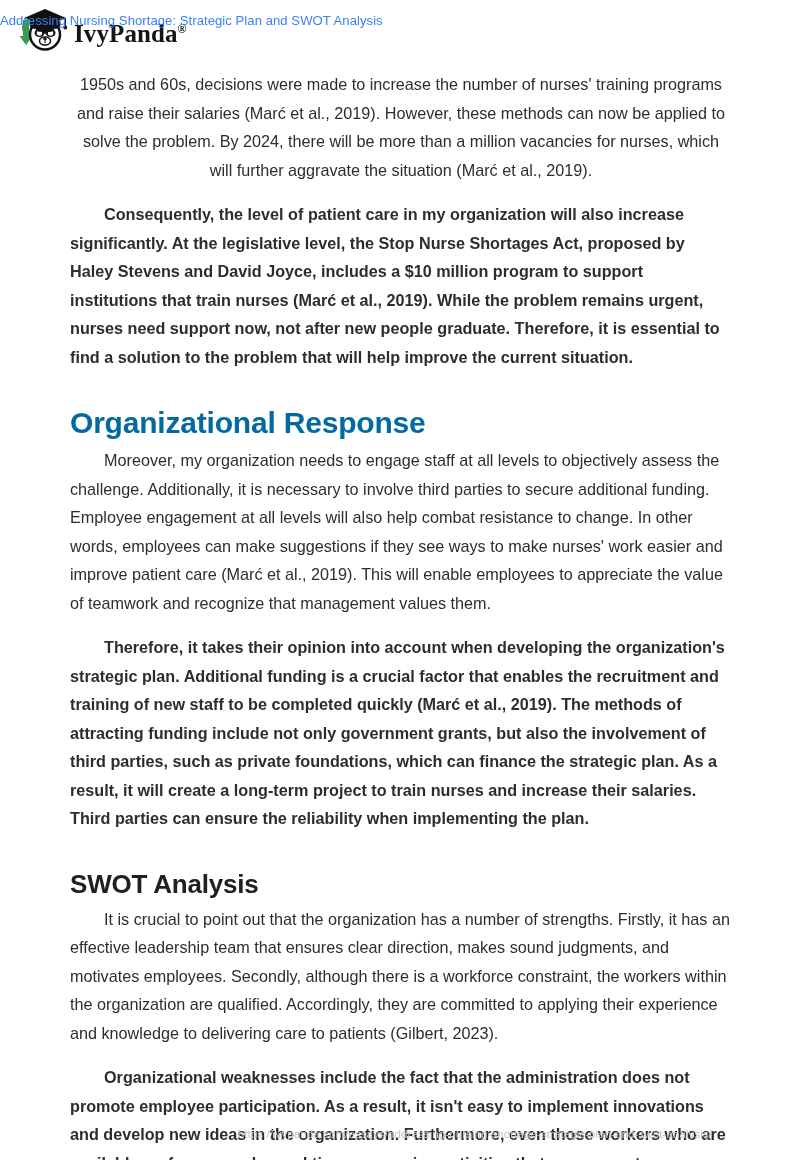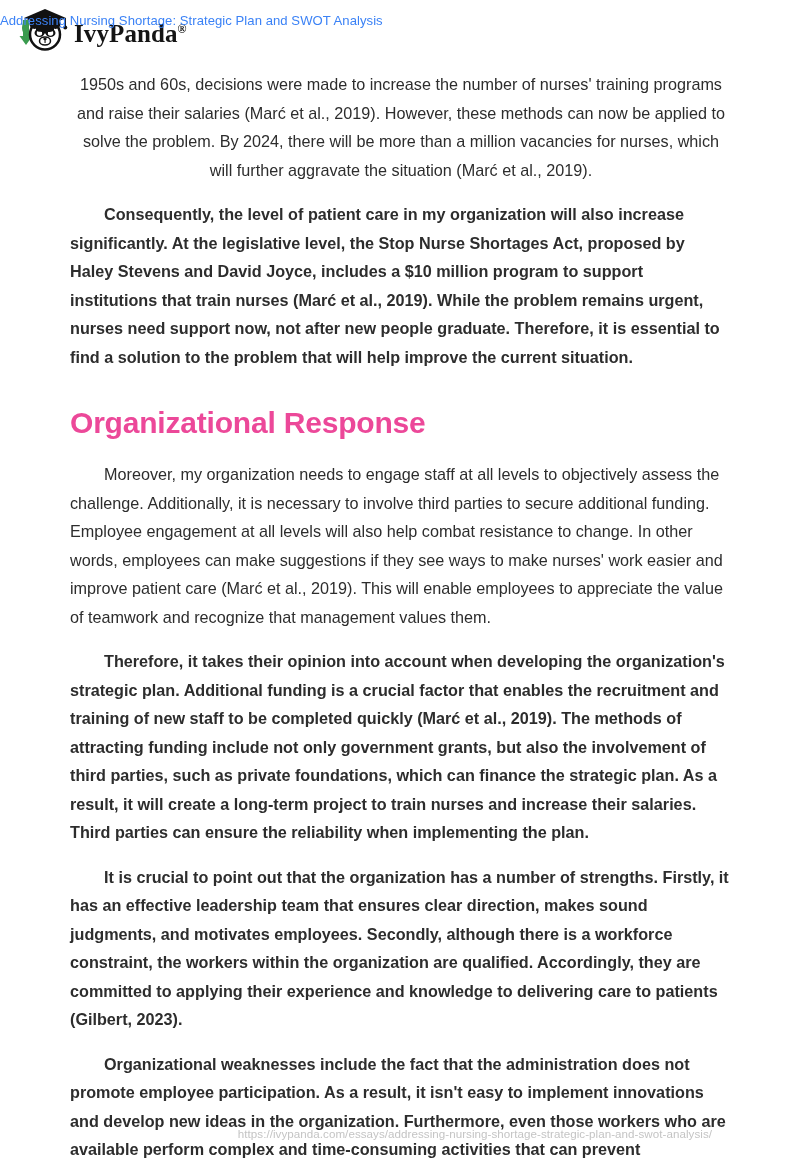--- a/index.html
+++ b/index.html
@@ -84,36 +84,36 @@
     text-indent: 0;
     text-align: center;
   }
   p.para + p.para {
     margin-top: 16px;
     font-weight: bold;
   }
   h2.section-title {
     font-size: 30px;
     font-weight: bold;
-    color: #ec4899;
+    color: #0369a1;
     margin: 33px 0 0 0;
     line-height: 38px;
     letter-spacing: -0.2px;
   }
   h3.section-title-sm {
     font-size: 26px;
     font-weight: bold;
     color: #202020;
     margin: 34px 0 0 0;
     line-height: 34px;
     letter-spacing: -0.2px;
   }
   h2.section-title + p.para,
   h3.section-title-sm + p.para {
-    margin-top: 18px;
+    margin-top: 4px;
   }
 
   
   .page-footer {
     position: absolute;
     left: 0;
     bottom: 18px;
     width: 712px;
     text-align: right;
   }
@@ -167,20 +167,21 @@
   <p class="para no-indent">1950s and 60s, decisions were made to increase the number of nurses' training programs and raise their salaries (Marć et al., 2019). However, these methods can now be applied to solve the problem. By 2024, there will be more than a million vacancies for nurses, which will further aggravate the situation (Marć et al., 2019).</p>
 
   <p class="para">Consequently, the level of patient care in my organization will also increase significantly. At the legislative level, the Stop Nurse Shortages Act, proposed by Haley Stevens and David Joyce, includes a $10 million program to support institutions that train nurses (Marć et al., 2019). While the problem remains urgent, nurses need support now, not after new people graduate. Therefore, it is essential to find a solution to the problem that will help improve the current situation.</p>
 
   <h2 class="section-title">Organizational Response</h2>
 
   <p class="para">Moreover, my organization needs to engage staff at all levels to objectively assess the challenge. Additionally, it is necessary to involve third parties to secure additional funding. Employee engagement at all levels will also help combat resistance to change. In other words, employees can make suggestions if they see ways to make nurses' work easier and improve patient care (Marć et al., 2019). This will enable employees to appreciate the value of teamwork and recognize that management values them.</p>
 
   <p class="para">Therefore, it takes their opinion into account when developing the organization's strategic plan. Additional funding is a crucial factor that enables the recruitment and training of new staff to be completed quickly (Marć et al., 2019). The methods of attracting funding include not only government grants, but also the involvement of third parties, such as private foundations, which can finance the strategic plan. As a result, it will create a long-term project to train nurses and increase their salaries. Third parties can ensure the reliability when implementing the plan.</p>
 
+  <h3 class="section-title-sm">SWOT Analysis</h3>
 
   <p class="para">It is crucial to point out that the organization has a number of strengths. Firstly, it has an effective leadership team that ensures clear direction, makes sound judgments, and motivates employees. Secondly, although there is a workforce constraint, the workers within the organization are qualified. Accordingly, they are committed to applying their experience and knowledge to delivering care to patients (Gilbert, 2023).</p>
 
   <p class="para">Organizational weaknesses include the fact that the administration does not promote employee participation. As a result, it isn't easy to implement innovations and develop new ideas in the organization. Furthermore, even those workers who are available perform complex and time-consuming activities that can prevent performance</p>
 
 </div>
 
 <div class="page-footer">
   <span class="footer-url">https://ivypanda.com/essays/addressing-nursing-shortage-strategic-plan-and-swot-analysis/</span>
 </div>

